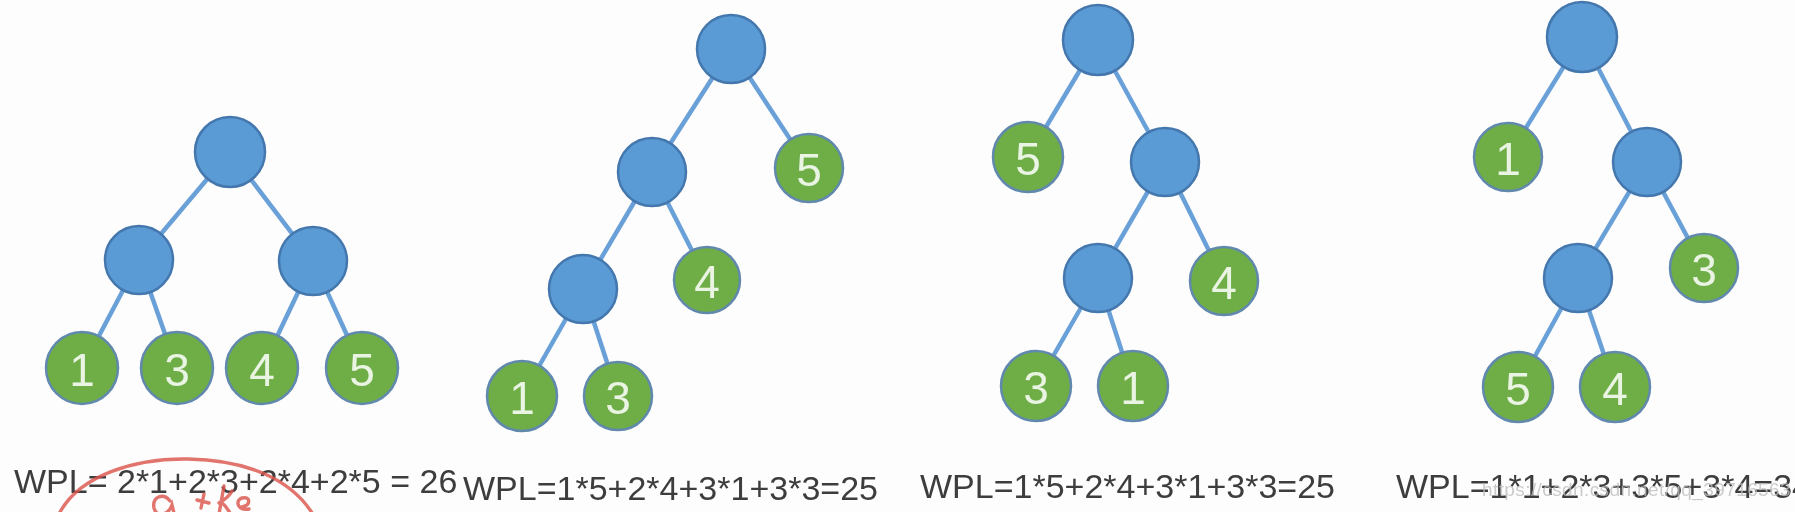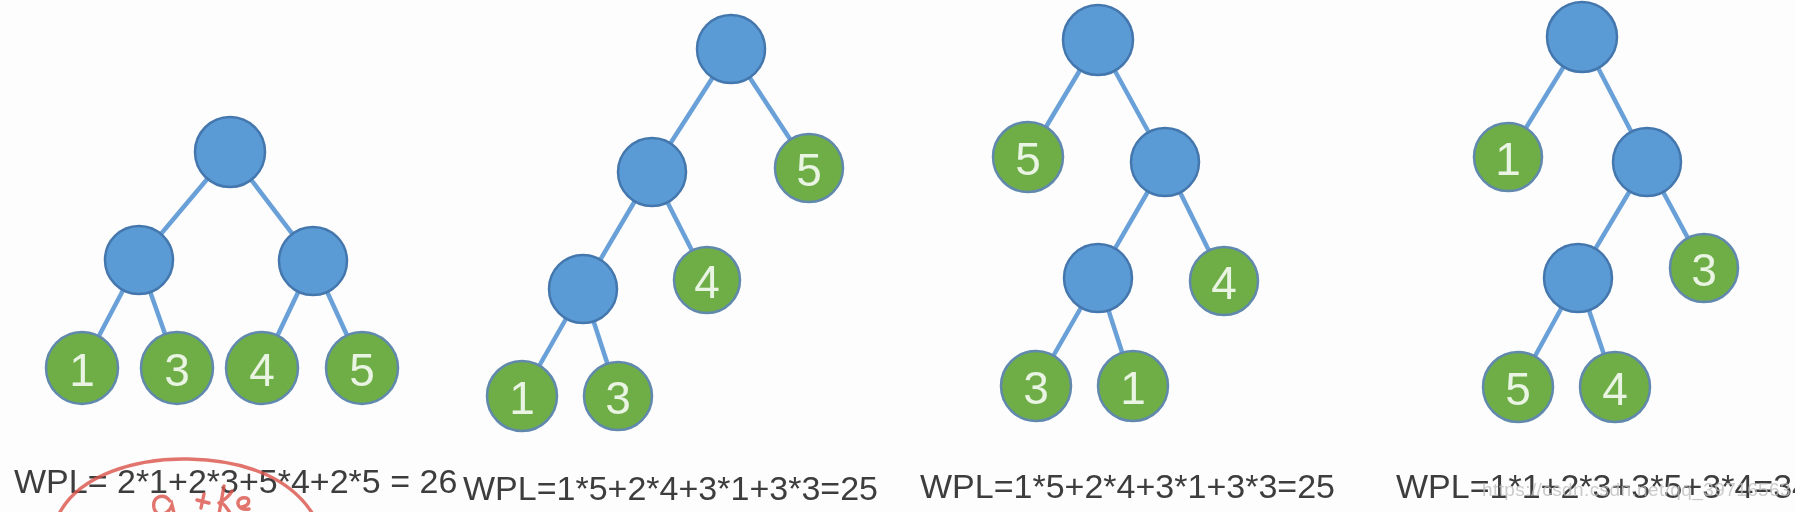--- a/index.html
+++ b/index.html
@@ -108,21 +108,21 @@
       <circle cx="1647" cy="162" r="34" fill="#5b9bd5" stroke="#4477ad" stroke-width="2.5"></circle>
       <circle cx="1578" cy="278" r="34" fill="#5b9bd5" stroke="#4477ad" stroke-width="2.5"></circle>
       <circle cx="1704" cy="268" r="34" fill="#6fad47" stroke="#6189ad" stroke-width="2.5"></circle>
       <text x="1704" y="270" fill="#e9f4e2" text-anchor="middle" dominant-baseline="central" class="node-label">3</text>
       <circle cx="1518" cy="387" r="35" fill="#6fad47" stroke="#6189ad" stroke-width="2.5"></circle>
       <text x="1518" y="389" fill="#e9f4e2" text-anchor="middle" dominant-baseline="central" class="node-label">5</text>
       <circle cx="1615" cy="387" r="35" fill="#6fad47" stroke="#6189ad" stroke-width="2.5"></circle>
       <text x="1615" y="389" fill="#e9f4e2" text-anchor="middle" dominant-baseline="central" class="node-label">4</text>
     </svg>
 
-  <div class="formula f1">WPL= 2*1+2*3+5*4+2*5 = 26</div>
+  <div class="formula f1">WPL= 2*1+2*3+2*4+2*5 = 26</div>
   <div class="formula f2">WPL=1*5+2*4+3*1+3*3=25</div>
   <div class="formula f3">WPL=1*5+2*4+3*1+3*3=25</div>
   <div class="formula f4">WPL=1*1+2*3+3*5+3*4=34</div>
 
   <svg id="red-pen" viewBox="0 0 1795 512" xmlns="http://www.w3.org/2000/svg">
     <g stroke="#dc564e" stroke-width="3.4" fill="none" stroke-linecap="round" opacity="0.82">
       <path d="M 58 516 C 78 474 138 458 188 459 C 247 460 292 479 314 516"></path>
       <path d="M 170 501 c -7 -9 -18 -4 -16 7 c 2 9 14 8 18 -3 l 3 12"></path>
       <path d="M 197 500 l 12 3 M 204 494 l -3 14"></path>
       <path d="M 224 486 l -5 28 M 219 503 c 7 -4 11 -8 13 -12 M 221 502 c 4 3 8 9 10 13"></path>

